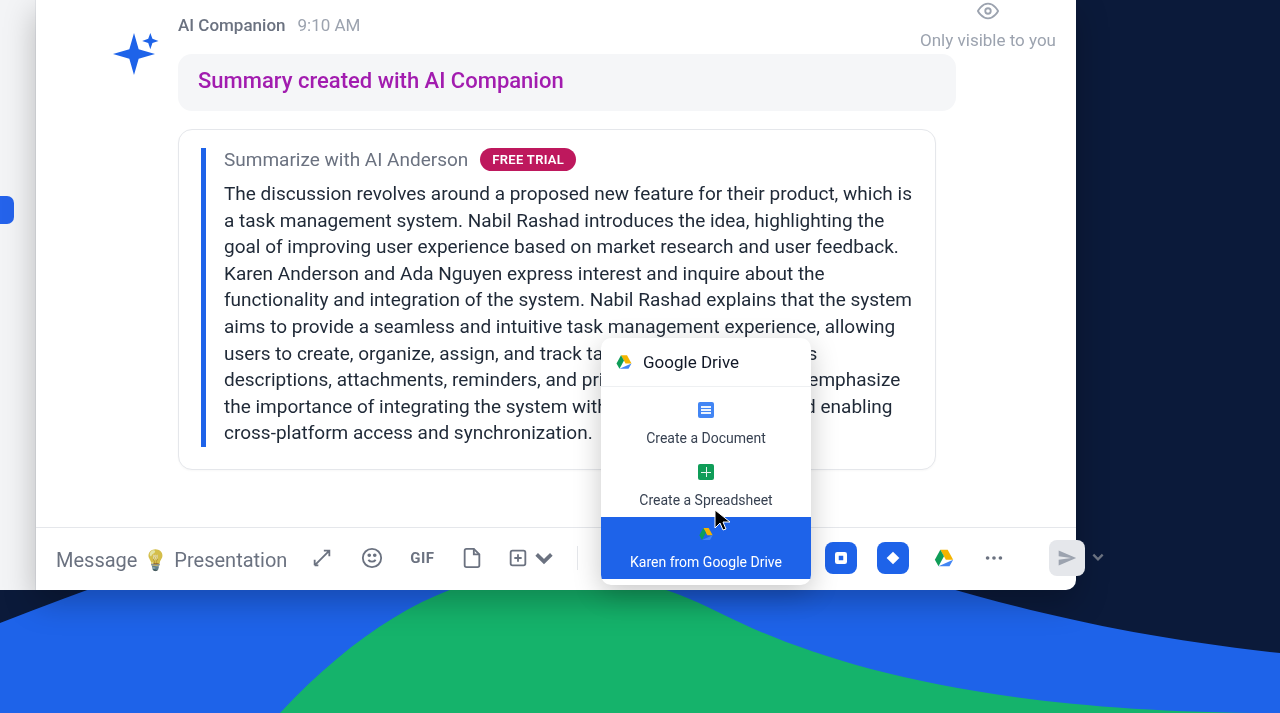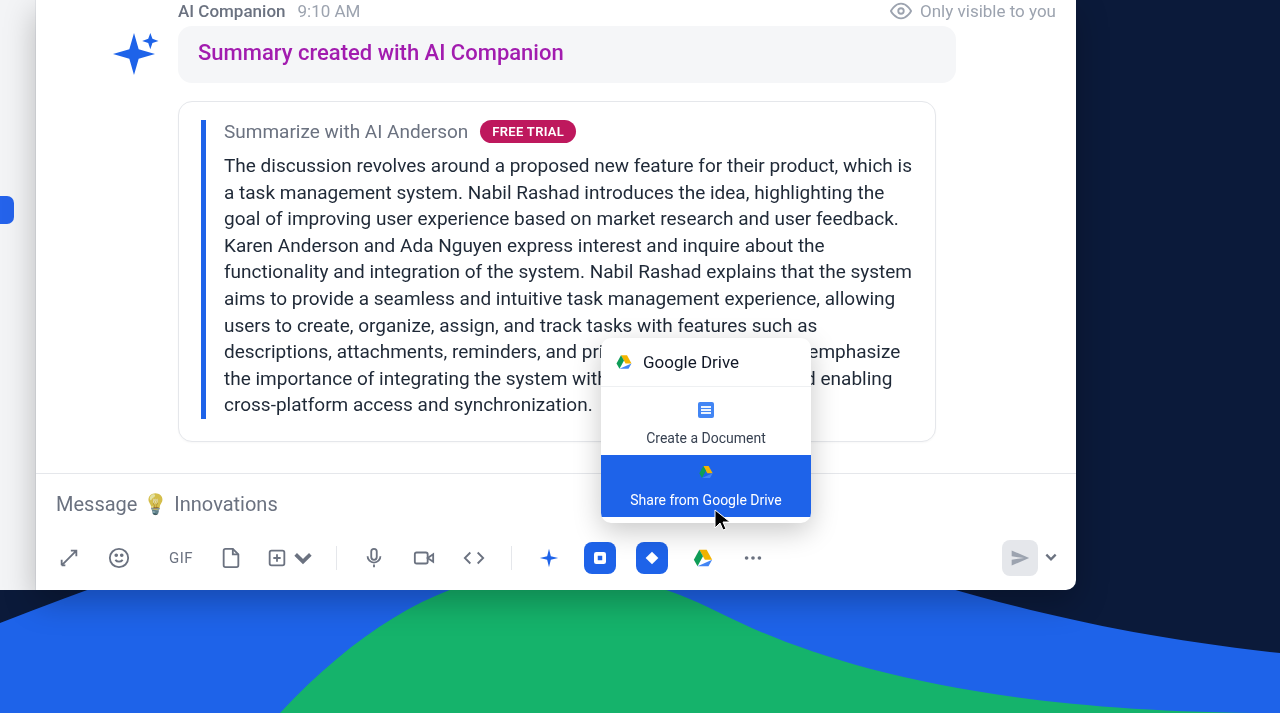--- a/index.html
+++ b/index.html
@@ -35,21 +35,21 @@
   }
 
   
   .msg-header {
     display: flex; align-items: center; gap: 12px; padding: 0 0 4px 120px;
     color: #6b7280; font-size: 17px;
   }
   .msg-header .sender { color: #6b7280; font-weight: 500; }
   .msg-header .time { color: #9ca3af; }
   .msg-header .spacer { flex: 1; }
-  .msg-header .visibility { display: flex; align-items: center; gap: 8px; color: #9ca3af; font-size: 17px; }
+  .msg-header .visibility { display: flex; align-items: center; gap: 8px; color: #9ca3af; font-size: 17px; flex-direction: column; }
 
   
   .ai-avatar {
     position: absolute; left: 70px; top: 26px; width: 56px; height: 56px;
     display: flex; align-items: center; justify-content: center;
   }
 
   
   .summary-card {
     margin-left: 120px; margin-right: 100px;
@@ -76,40 +76,40 @@
   .badge {
     background: #be185d; color: #fff; font-size: 13px; font-weight: 600;
     padding: 4px 12px; border-radius: 999px; letter-spacing: 0.3px;
   }
   .summary-link { color: #2563eb; font-size: 19px; text-decoration: none; display: inline-block; margin-bottom: 6px; cursor: pointer; }
   .summary-text { font-size: 19px; line-height: 1.4; color: #1f2937; }
 
   
   .compose {
     border-top: 1px solid #e5e7eb; padding: 12px 18px 10px 18px;
-    display: flex; flex-direction: column; gap: 18px;
+    display: flex; flex-direction: row; gap: 18px;
   }
   .compose-input {
     display: flex; align-items: center; gap: 6px; font-size: 20px; color: #6b7280;
     padding: 6px 2px;
   }
   .compose-input .msg-label { color: #6b7280; }
   .compose-input .bulb { color: #f2c94c; filter: saturate(0.6) brightness(0.9); }
   .compose-input .channel { color: #6b7280; }
 
   .toolbar {
     display: flex; align-items: center; gap: 20px; padding-bottom: 4px;
   }
   .toolbar .sep { width: 1px; height: 24px; background: #e5e7eb; margin: 0 2px; }
   .tb-btn {
     width: 30px; height: 30px; display: flex; align-items: center; justify-content: center;
     color: #6b7280; cursor: pointer; border-radius: 6px;
   }
   .tb-btn svg { width: 22px; height: 22px; }
-  .tb-btn.gif { font-weight: 400; font-size: 15px; letter-spacing: 0.5px; margin-left: 12px; }
+  .tb-btn.gif { font-weight: 700; font-size: 15px; letter-spacing: 0.5px; }
   .tb-btn.blue svg { color: #2563eb; }
   .tb-blue-square {
     width: 32px; height: 32px; border-radius: 8px; background: #1e63e9;
     display:flex; align-items:center; justify-content:center; color:#fff; cursor:pointer;
   }
   .tb-blue-square svg { width:18px; height:18px; }
   .toolbar .spacer { flex: 1; }
   .send-group {
     display: flex; align-items: center; gap: 6px;
   }
@@ -215,21 +215,21 @@
         <div class="summary-text">The discussion revolves around a proposed new feature for their product, which is a task management system. Nabil Rashad introduces the idea, highlighting the goal of improving user experience based on market research and user feedback. Karen Anderson and Ada Nguyen express interest and inquire about the functionality and integration of the system. Nabil Rashad explains that the system aims to provide a seamless and intuitive task management experience, allowing users to create, organize, assign, and track tasks with features such as descriptions, attachments, reminders, and priority settings. They also emphasize the importance of integrating the system with the existing product and enabling cross-platform access and synchronization.</div>
       </div>
     </div>
 
   </div>
 
   <div class="compose">
     <div class="compose-input">
       <span class="msg-label">Message</span>
       <span class="bulb">💡</span>
-      <span class="channel">Innovations</span>
+      <span class="channel">Presentation</span>
     </div>
 
     <div class="toolbar">
       <div class="tb-btn">
         <svg viewBox="0 0 24 24" fill="none" stroke="currentColor" stroke-width="2">
             <path d="M4 20 L20 4 M14 4 L20 4 L20 10 M4 20 L4 14"></path>
             <path d="M4 20 L8 20"></path>
           </svg>
       </div>
       <div class="tb-btn">
@@ -335,27 +335,31 @@
         <polygon points="2,14 8,3 12,10 6,21" fill="#0f9d58"></polygon>
         <polygon points="6,21 22,14 18,21" fill="#4285f4"></polygon>
       </svg>
       <span>Google Drive</span>
     </div>
     <div class="section">
       <div class="drive-item">
         <span class="doc-icon docs"></span>
         <span>Create a Document</span>
       </div>
+      <div class="drive-item">
+        <span class="doc-icon sheets"></span>
+        <span>Create a Spreadsheet</span>
+      </div>
       <div class="drive-item highlight">
         <svg width="16" height="16" viewBox="0 0 24 24">
           <polygon points="8,3 16,3 22,14 14,14" fill="#f4b400"></polygon>
           <polygon points="2,14 8,3 12,10 6,21" fill="#0f9d58"></polygon>
           <polygon points="6,21 22,14 18,21" fill="#4285f4"></polygon>
         </svg>
-        <span>Share from Google Drive</span>
+        <span>Karen from Google Drive</span>
       </div>
       <div class="drive-sep"></div>
     </div>
   </div>
 
   <svg class="cursor" width="24" height="24" viewBox="0 0 24 24">
     <path d="M3 2 L3 20 L8 15 L11 22 L14 21 L11 14 L18 14 Z" fill="#000" stroke="#fff" stroke-width="1"></path>
   </svg>
 
 </div>

